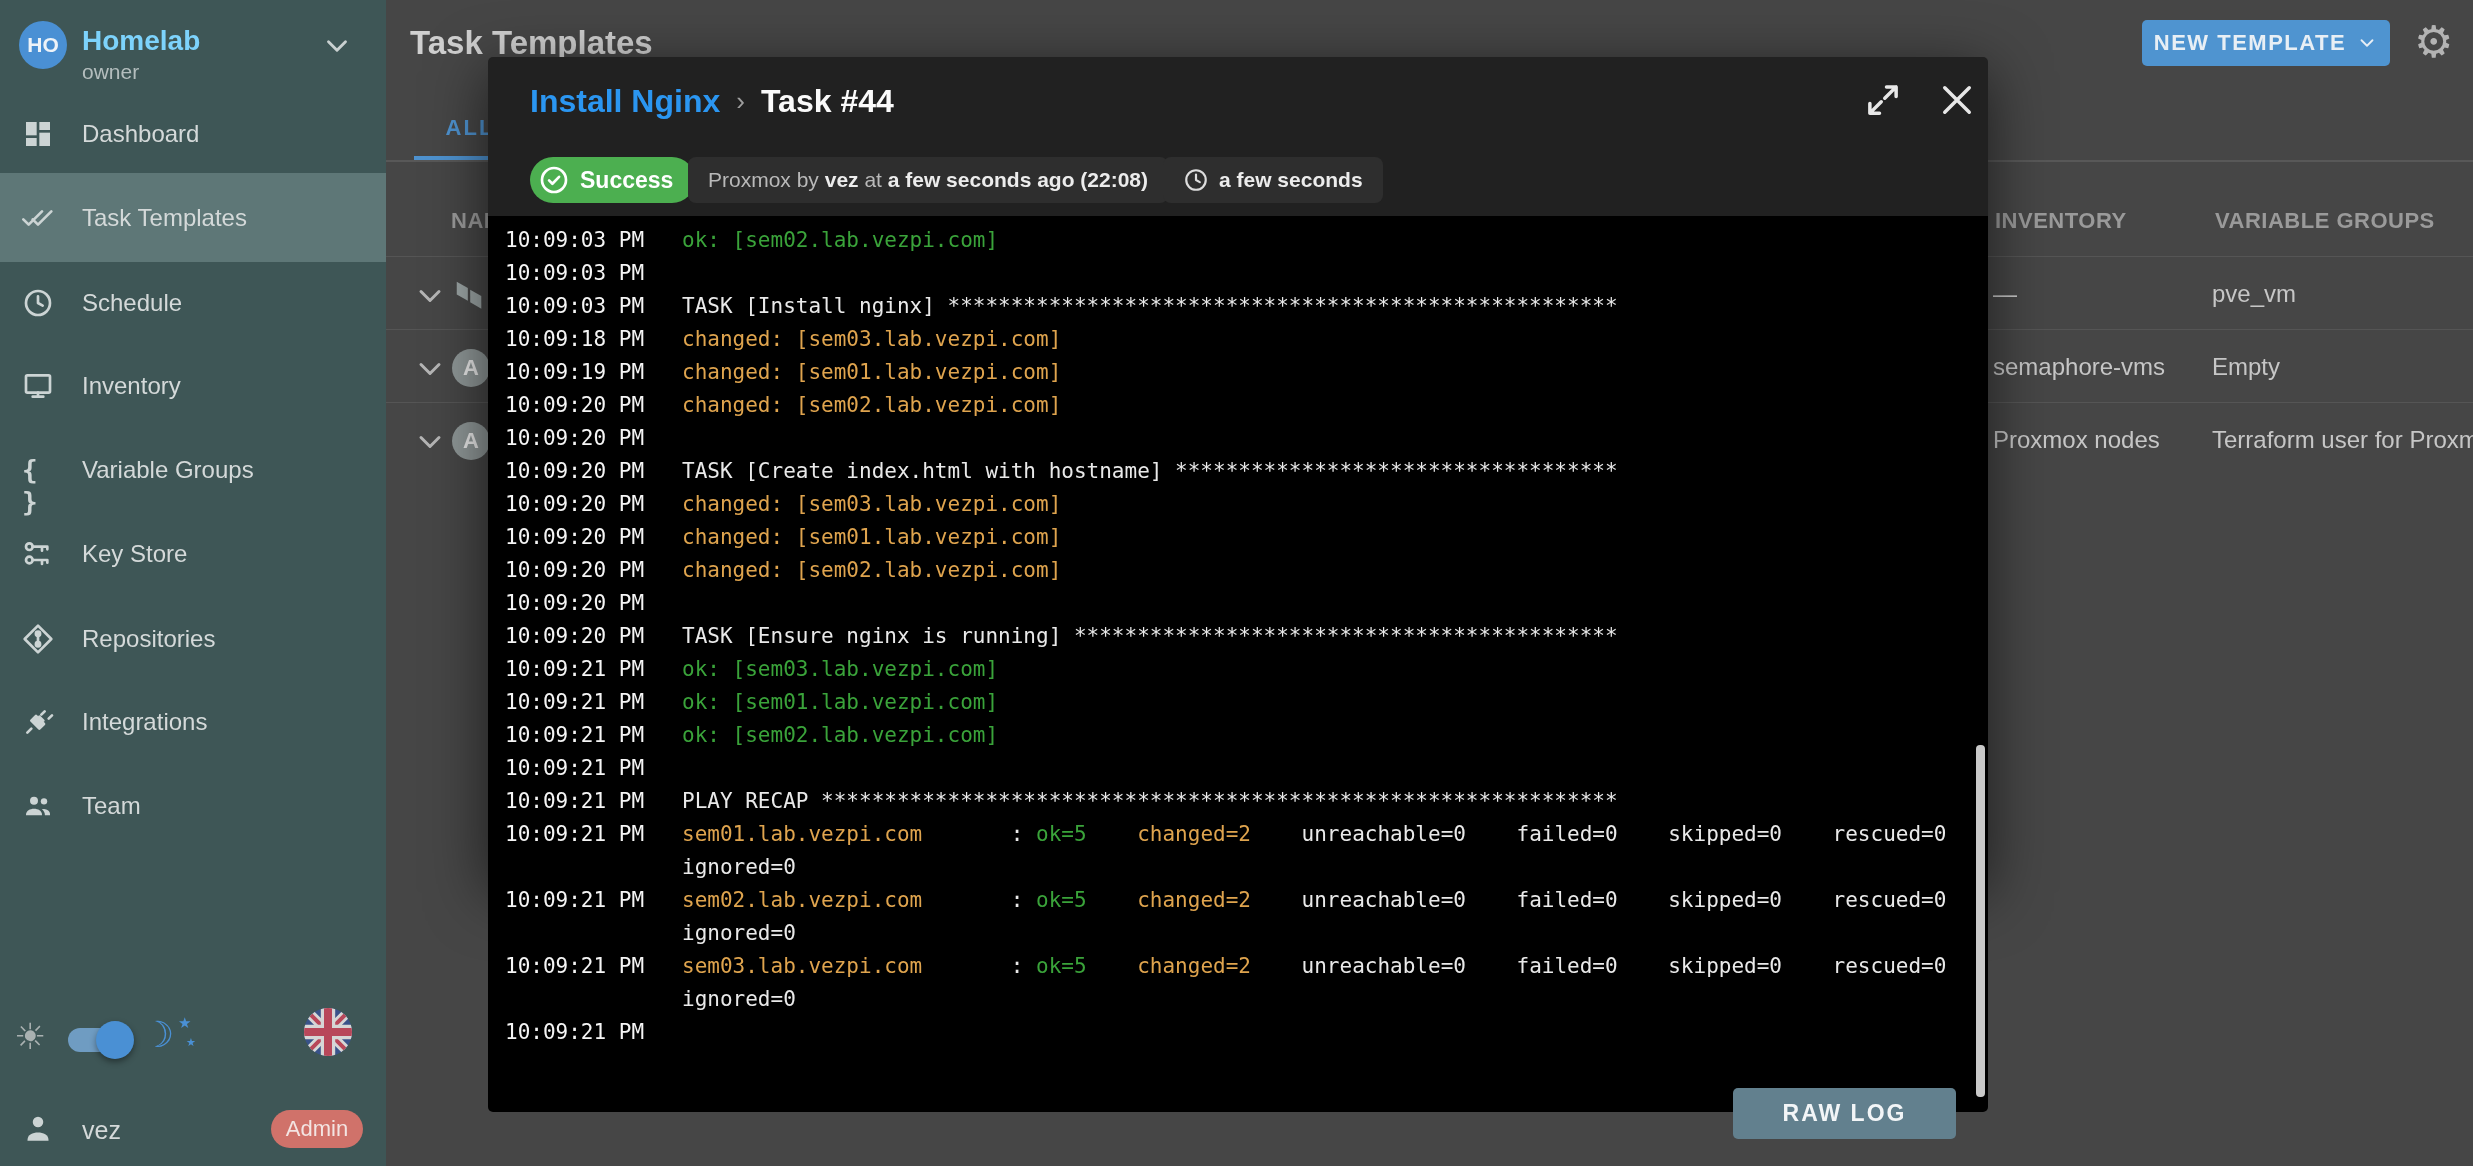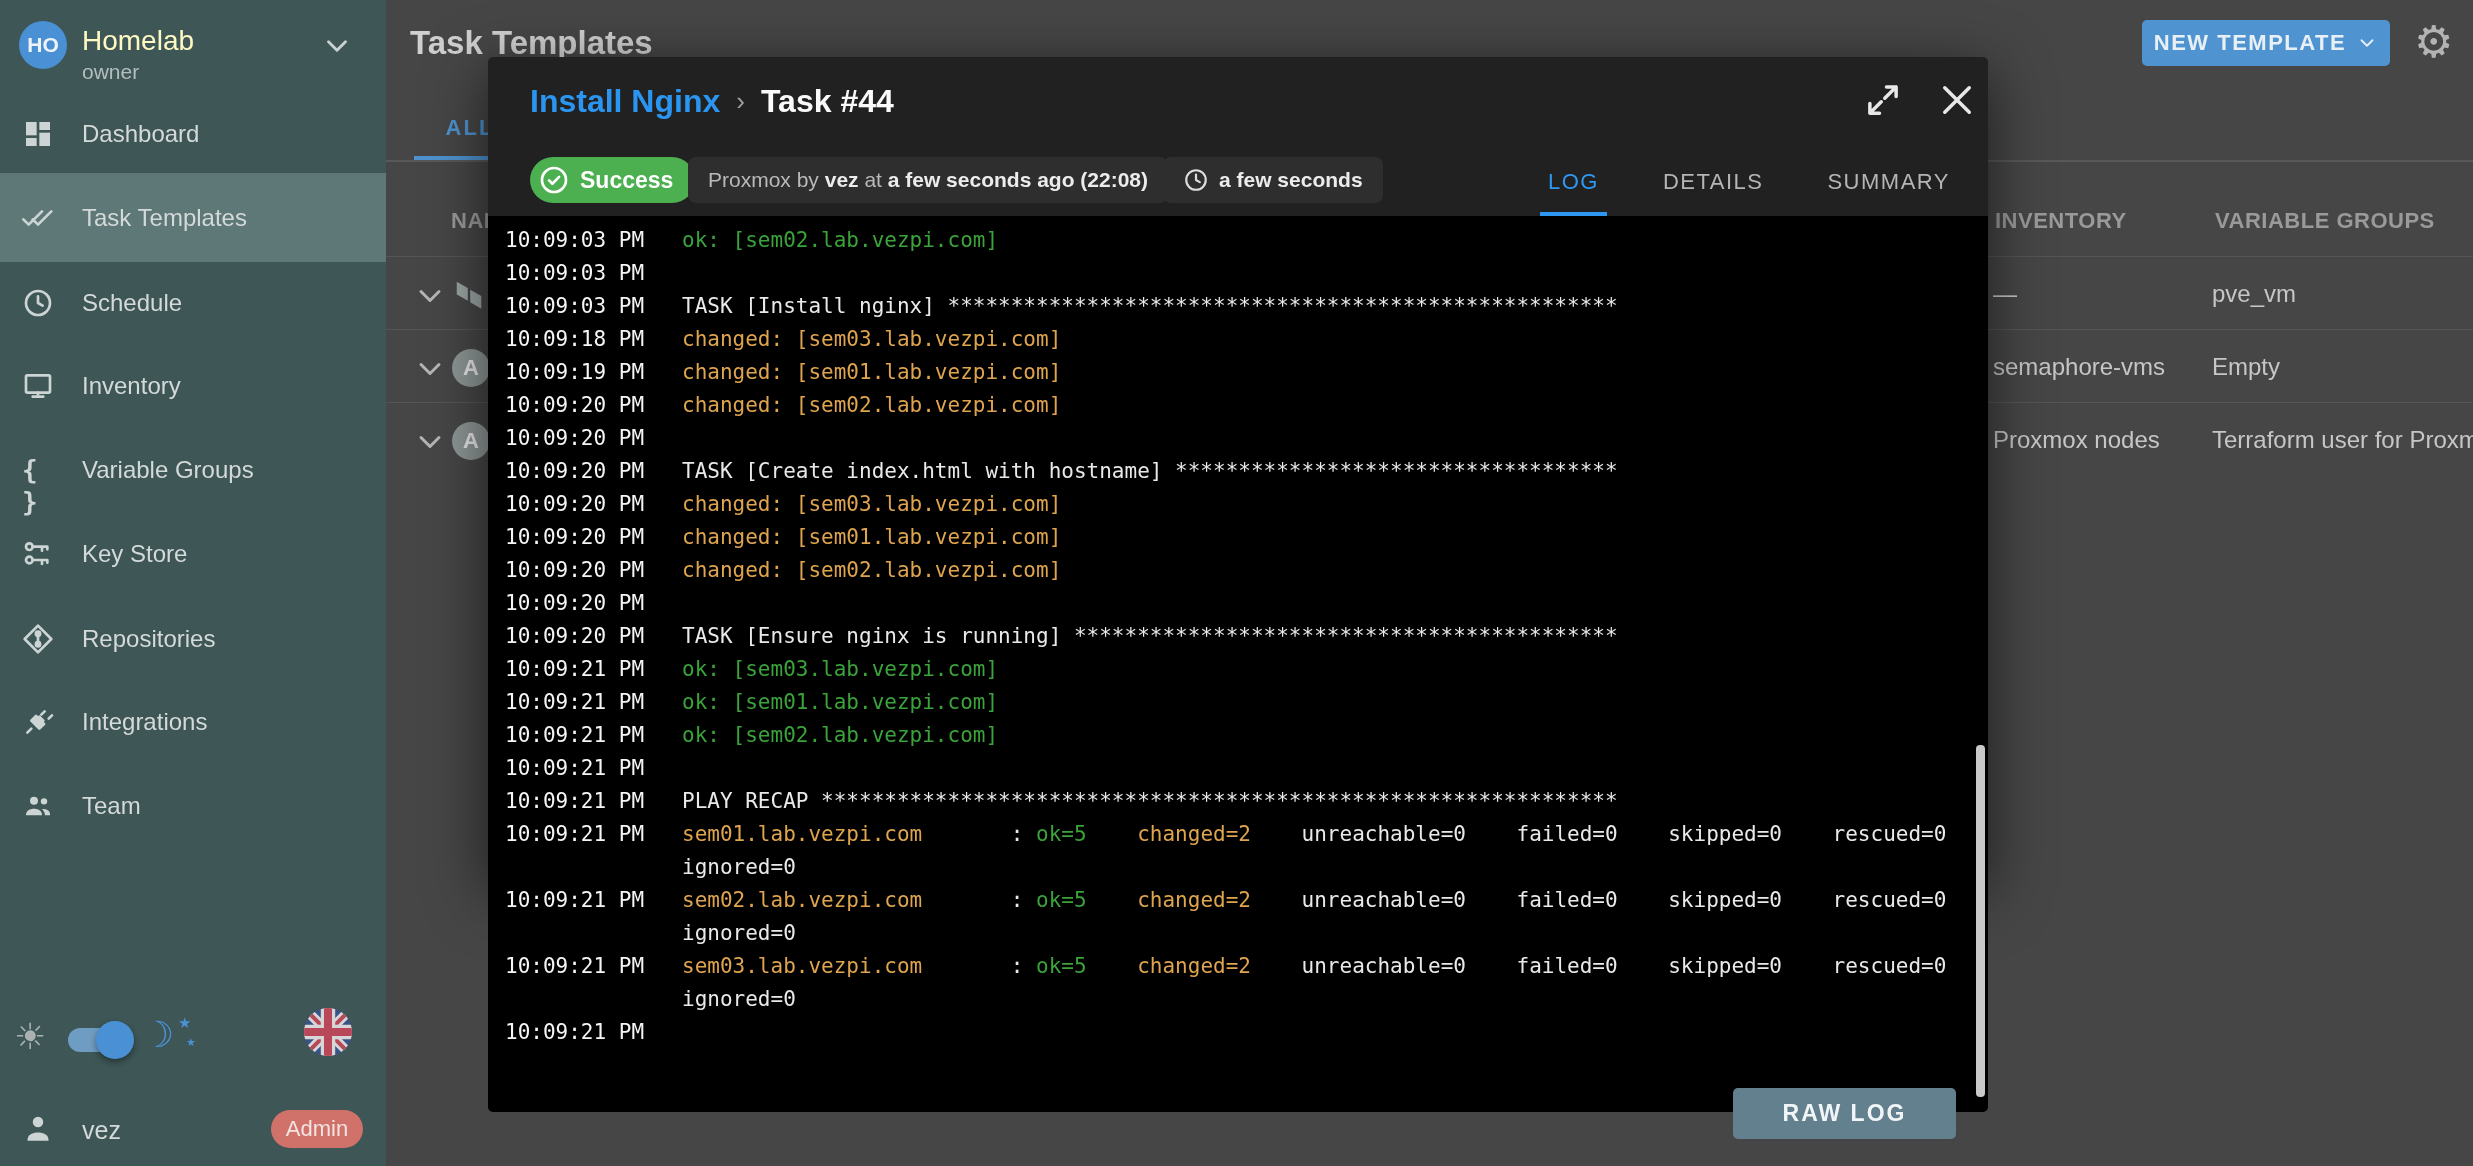--- a/index.html
+++ b/index.html
@@ -24,21 +24,21 @@
   .row-chevron { position:absolute; left:412px; width:36px; height:36px; color:#b5b5b5; }
   .row-icon-circle { position:absolute; left:452px; width:38px; height:38px; border-radius:50%;
     background:#8e9696; color:#e7e7e7; font-size:22px; font-weight:700; text-align:center; line-height:38px; }
   .tf-icon { position:absolute; left:452px; width:38px; height:38px; }
 
   
   .sidebar { position:absolute; left:0; top:0; width:386px; height:1166px; background:#3e5656; }
   .project-header { position:absolute; left:0; top:0; width:386px; height:92px; cursor:pointer; }
   .avatar { position:absolute; left:19px; top:21px; width:48px; height:48px; border-radius:50%;
     background:#4a90d4; color:#eef3f8; font-size:21px; font-weight:700; text-align:center; line-height:48px; }
-  .project-name { position:absolute; left:82px; top:25px; font-size:28px; font-weight:400; color:#fef9c3; }
+  .project-name { position:absolute; left:82px; top:25px; font-size:28px; font-weight:700; color:#7dd3fc; }
   .project-role { position:absolute; left:82px; top:60px; font-size:21px; color:#b4bebe; }
   .project-chevron { position:absolute; left:320px; top:29px; width:34px; height:34px; color:#c9d1d1; }
   .nav-item { position:absolute; left:0; width:386px; height:84px; display:flex; align-items:center; cursor:pointer; }
   .nav-item.active { background:#5e7777; height:89px; }
   .nav-icon { position:absolute; left:22px; width:32px; height:32px; color:#ccd4d4; }
   .nav-label { position:absolute; left:82px; font-size:24px; color:#d4d9d9; }
   .theme-row { position:absolute; left:0; top:1012px; width:386px; height:56px; }
   .sun { position:absolute; left:14px; top:4px; font-size:36px; color:#a9b1b1; }
   .toggle-track { position:absolute; left:68px; top:16px; width:64px; height:24px; border-radius:12px;
     background:#6f9cc2; cursor:pointer; }
@@ -282,25 +282,20 @@
       <span><span>Proxmox by </span><b>vez</b><span> at </span><b>a few seconds ago (22:08)</b></span>
     </div>
     <div class="chip" style="left:675px;">
       <svg class="stroke" width="26" height="26" viewBox="0 0 24 24" style="color:#ddd;">
           <circle cx="12" cy="12" r="9"></circle>
           <path d="M12 7v5l3.5 2"></path>
         </svg>
       <b>a few seconds</b>
     </div>
 
-    <div class="m-tabs">
-      <span class="m-tab active">LOG</span>
-      <span class="m-tab">DETAILS</span>
-      <span class="m-tab">SUMMARY</span>
-    </div>
 
     <div class="log" id="log-output">
         <div class="log-row">
           <span class="ts">10:09:03 PM</span>
           <span class="msg"><span class="c-g">ok: [sem02.lab.vezpi.com]</span></span>
         </div>
         <div class="log-row">
           <span class="ts">10:09:03 PM</span>
           <span class="msg"></span>
         </div>

